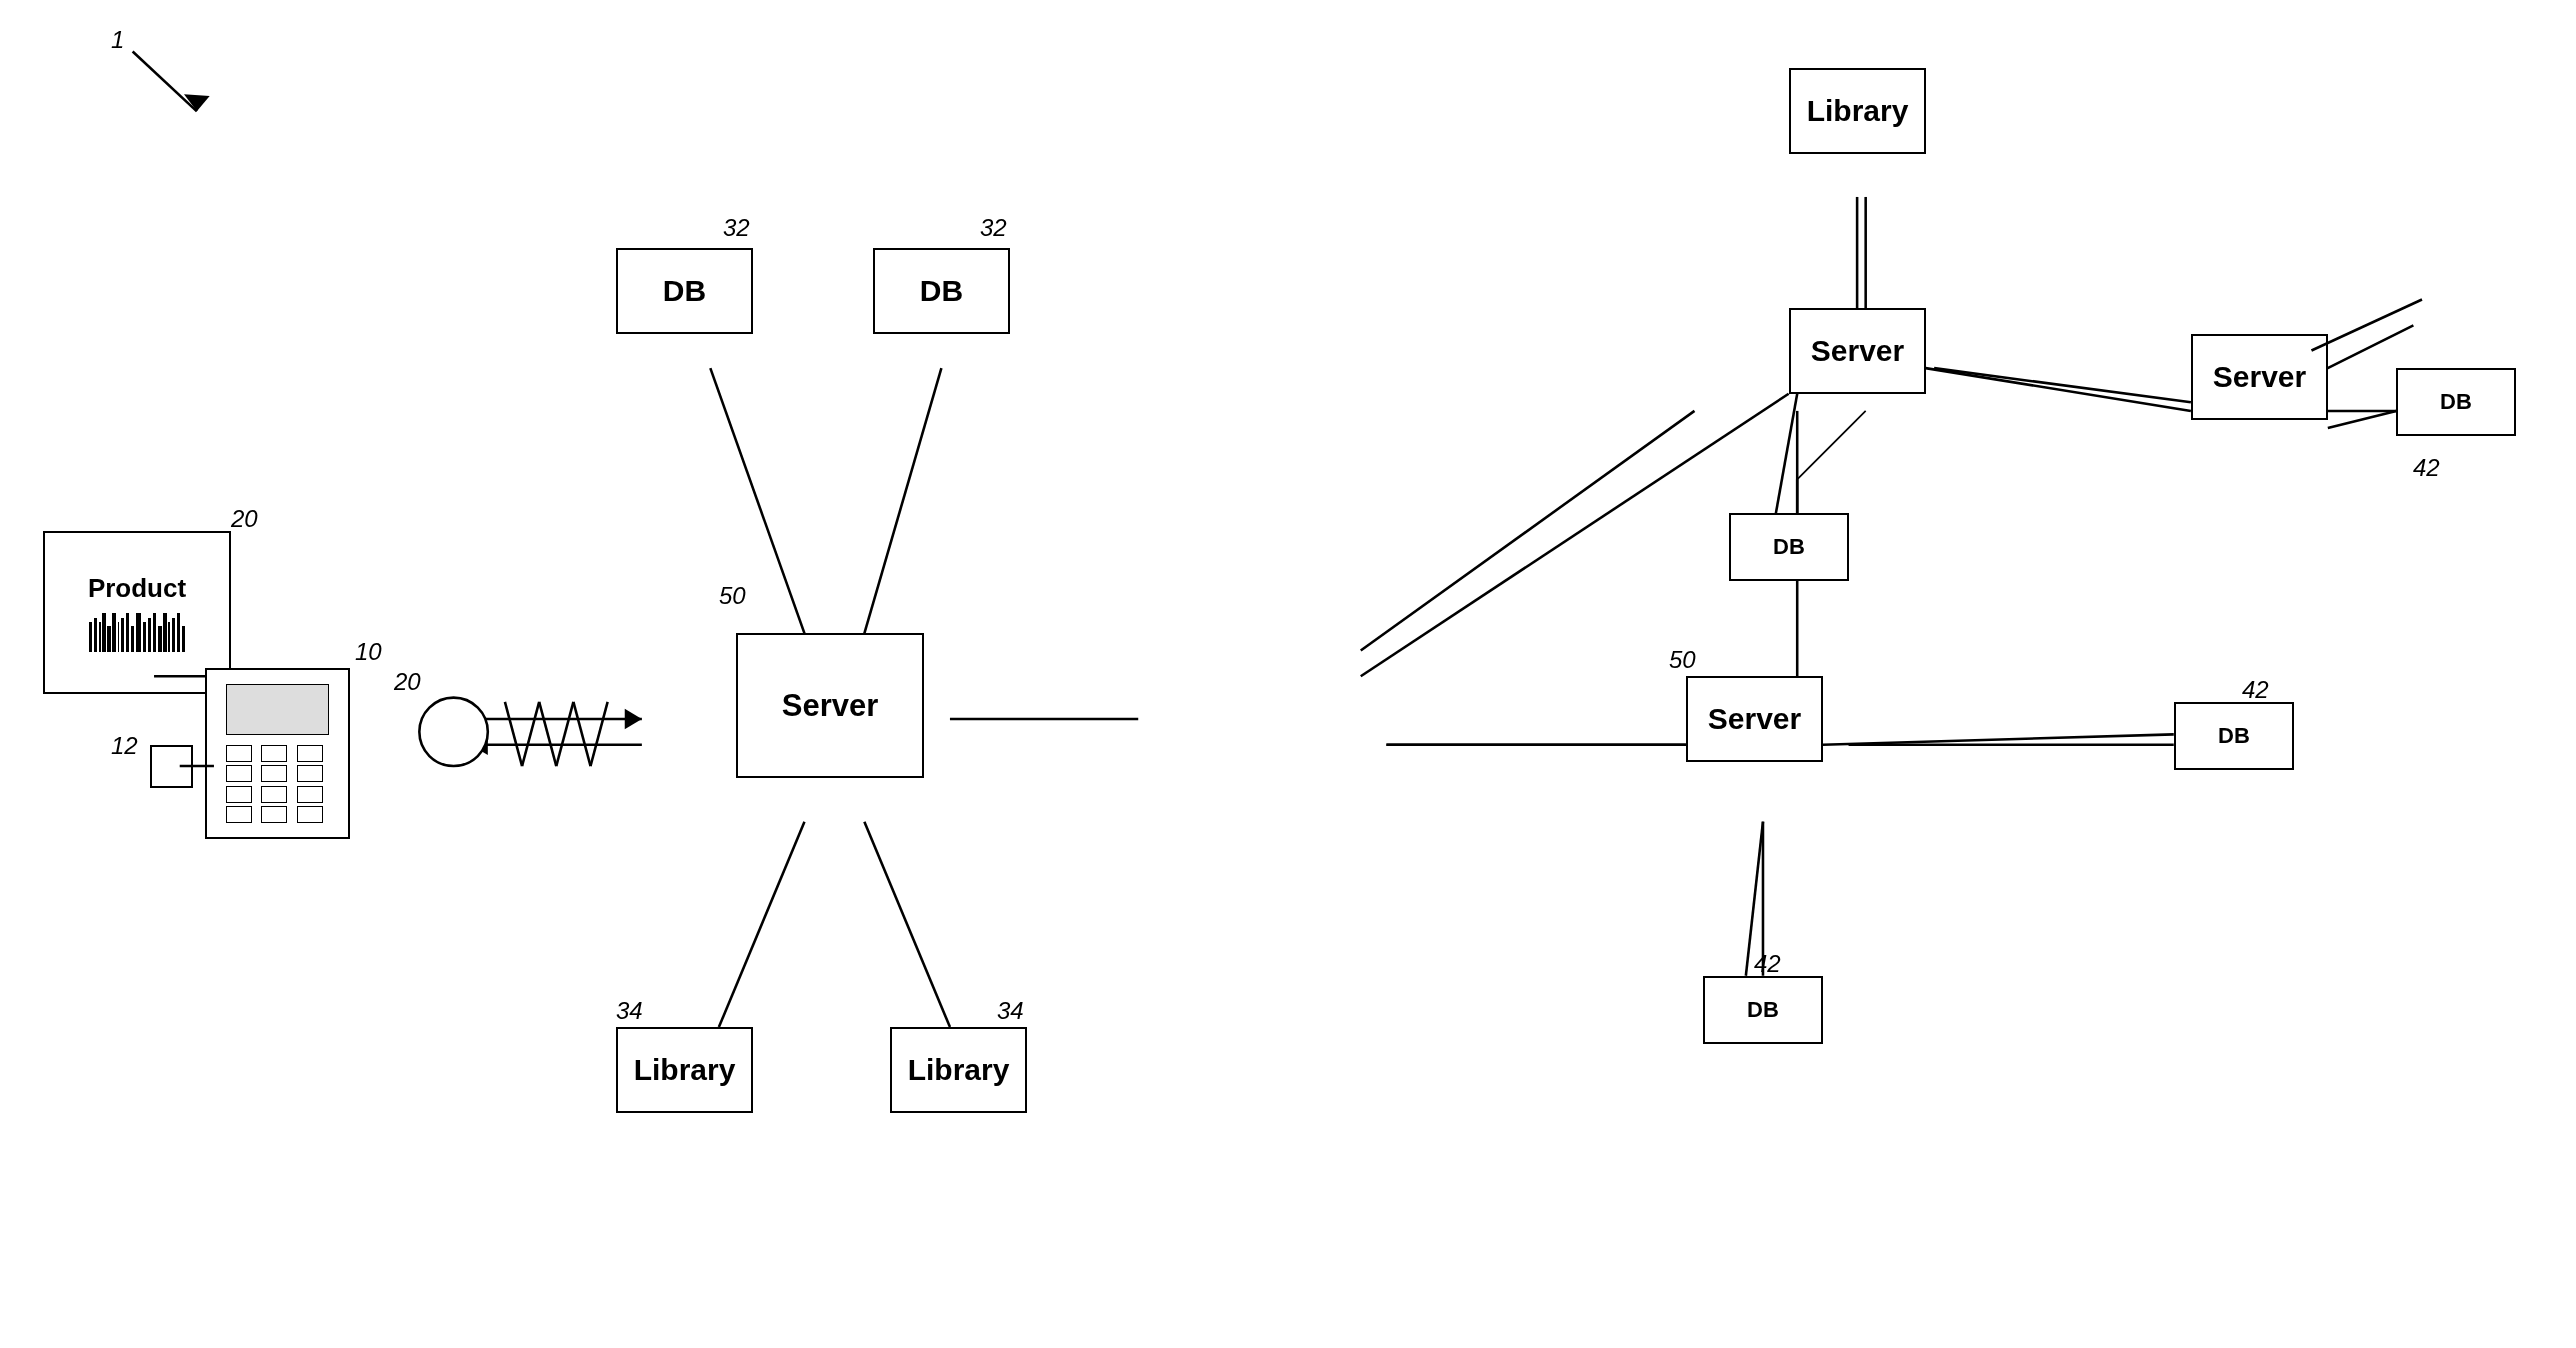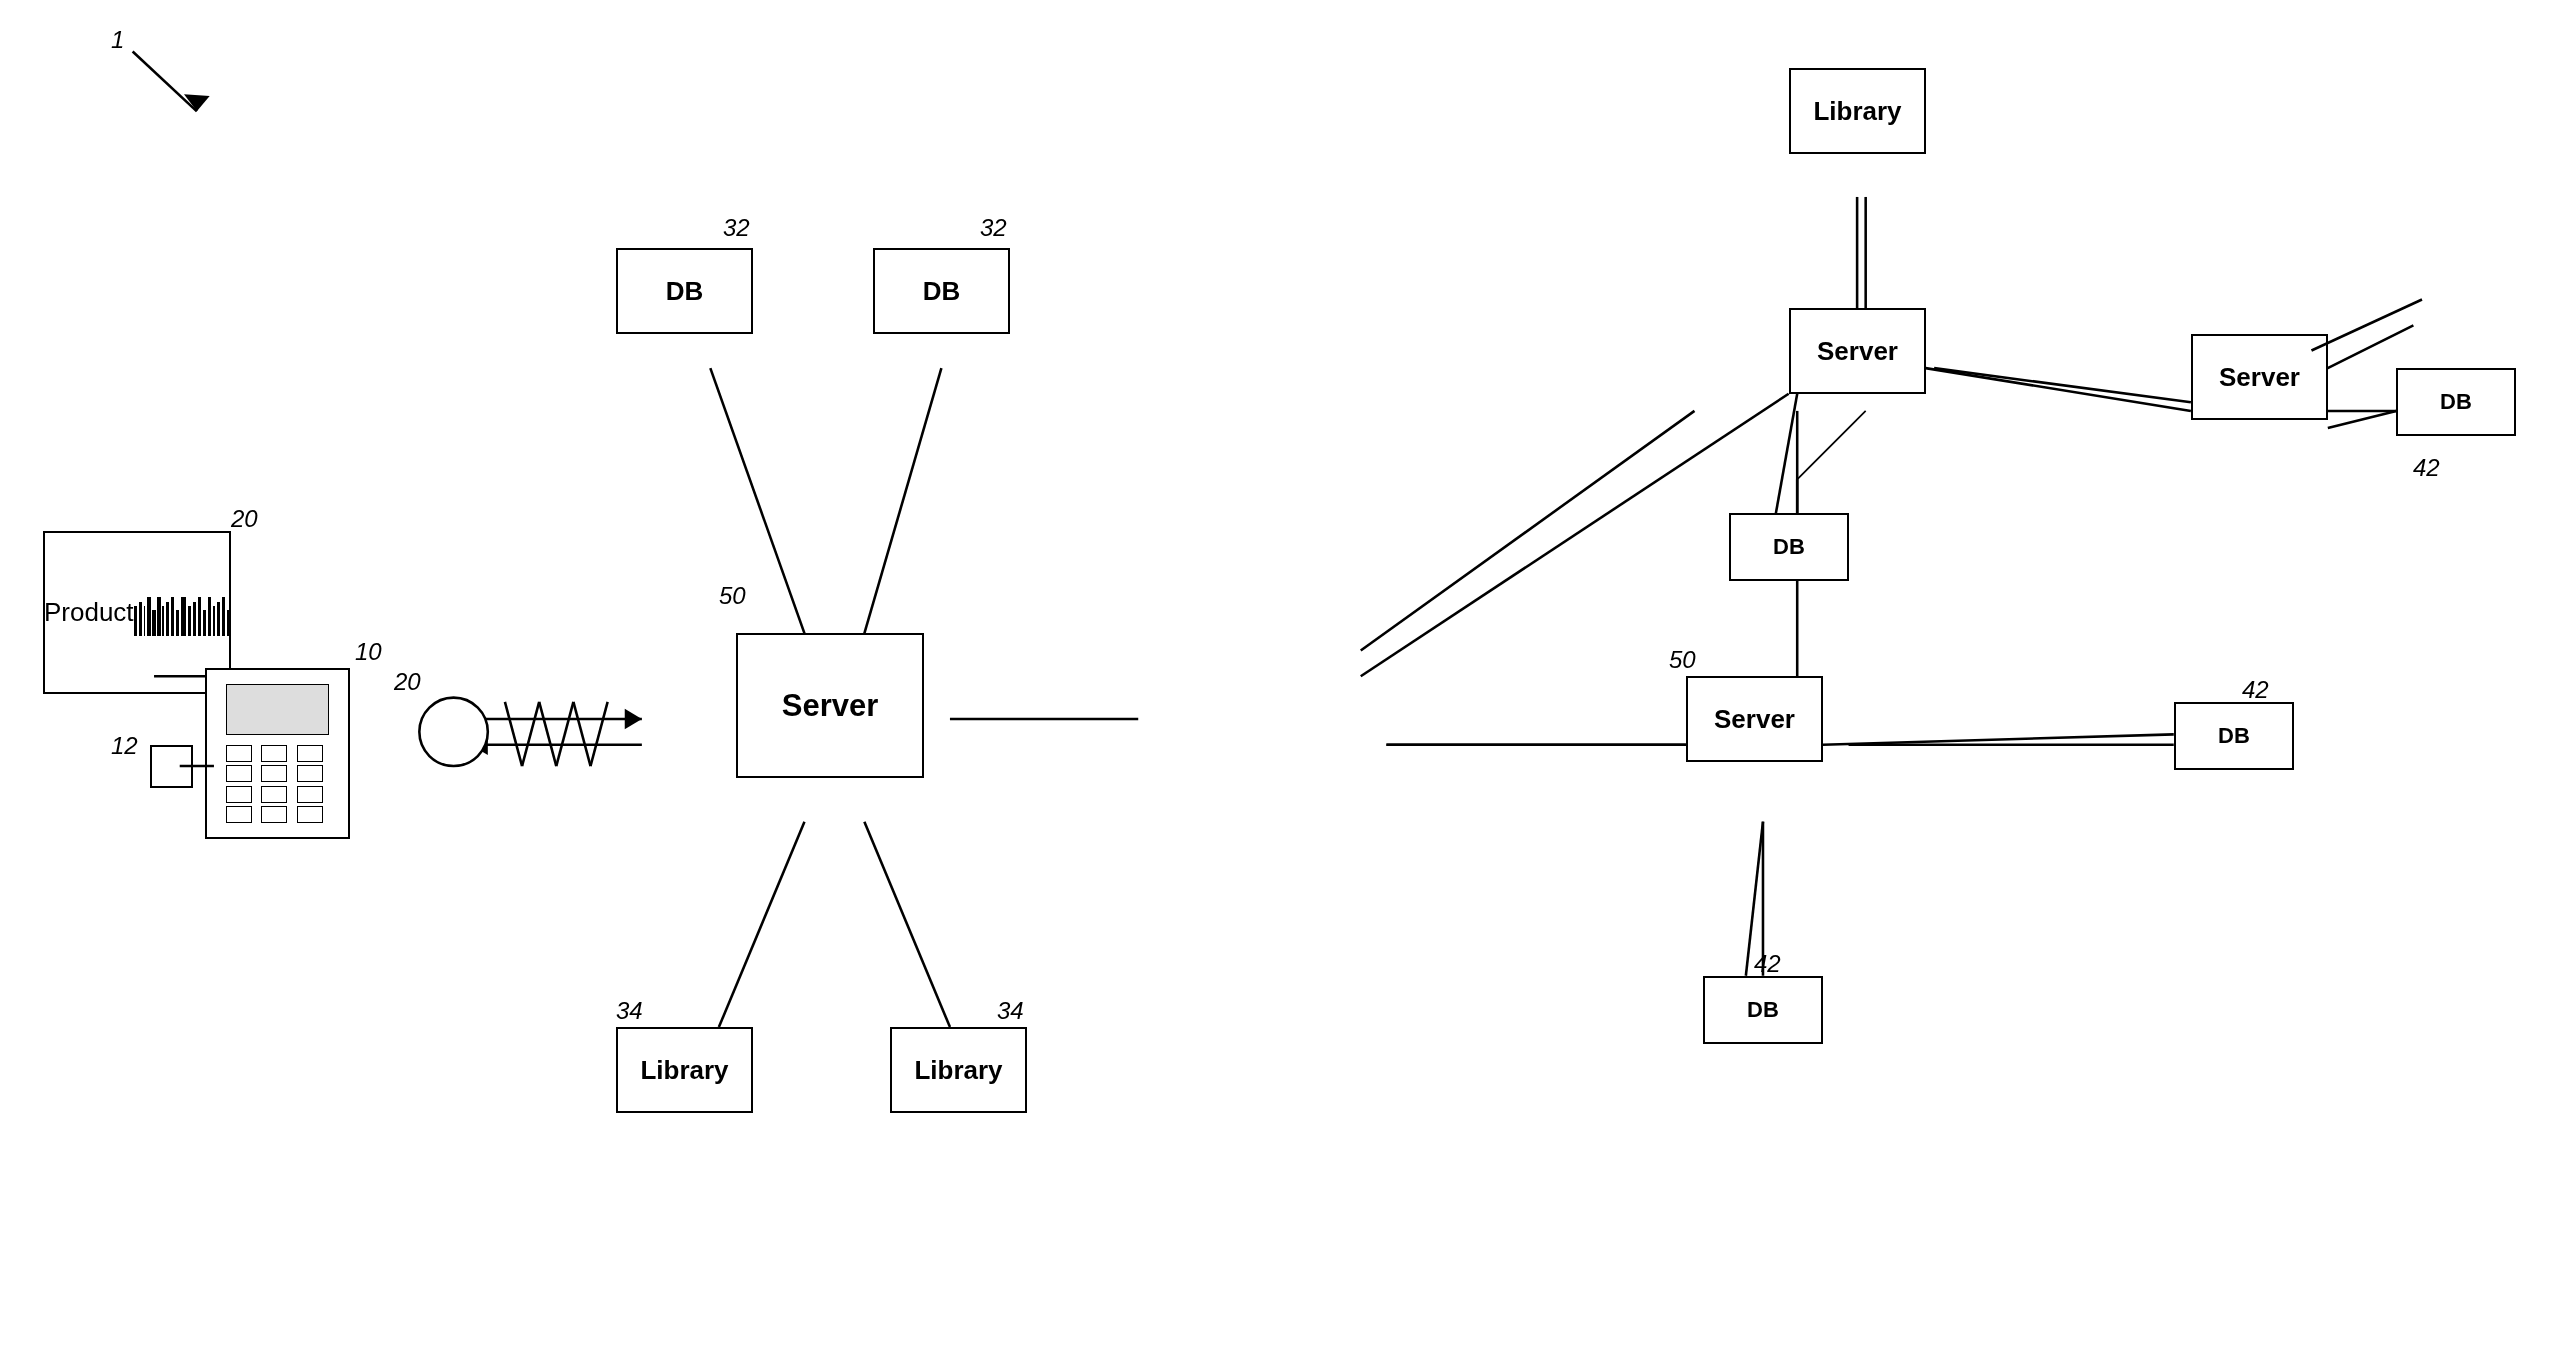--- a/index.html
+++ b/index.html
@@ -28,21 +28,21 @@
       font-family: Arial, sans-serif;
     }
     .box-large {
       width: 188px;
       height: 145px;
       font-size: 31px;
     }
     .box-medium {
       width: 137px;
       height: 86px;
-      font-size: 26px;
+      font-size: 30px;
     }
     .box-small {
       width: 120px;
       height: 68px;
       font-size: 22px;
     }
     .label-num {
       position: absolute;
       font-size: 24px;
       font-style: italic;
@@ -60,25 +60,25 @@
     .cloud {
       position: absolute;
     }
     .product-box {
       position: absolute;
       border: 2.6px solid #000;
       background: #fff;
       width: 188px;
       height: 163px;
       display: flex;
-      flex-direction: row;
+      flex-direction: column;
       align-items: center;
       justify-content: center;
       font-size: 26px;
-      font-weight: normal;
+      font-weight: bold;
     }
     .barcode {
       display: flex;
       align-items: flex-end;
       gap: 1.7px;
       margin-top: 8.6px;
     }
     .barcode span {
       display: inline-block;
       width: 3.4px;

